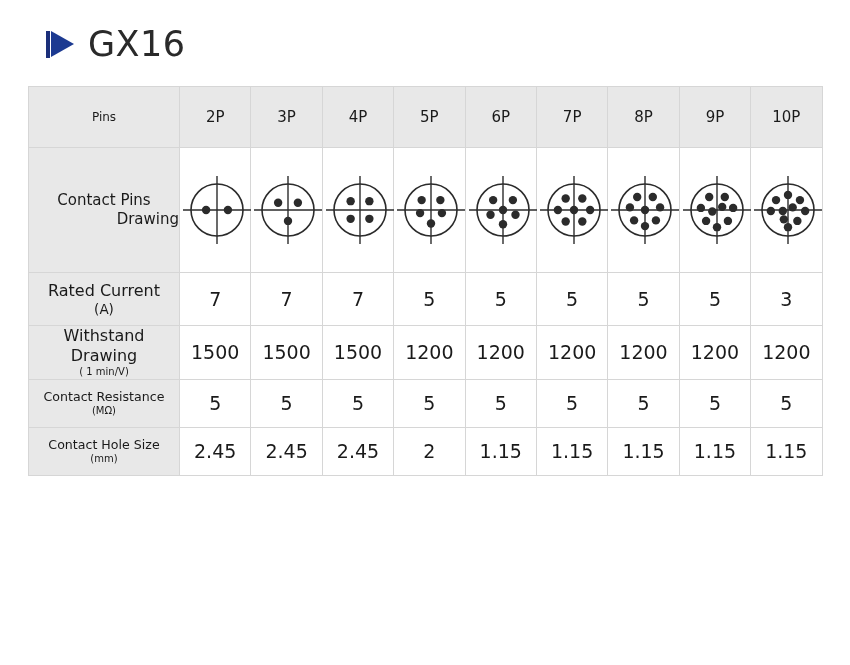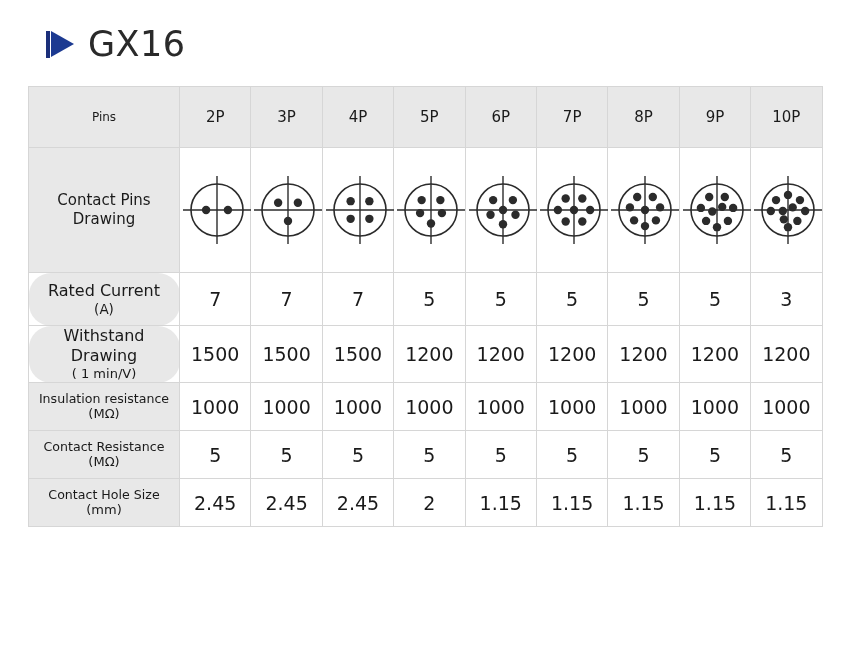--- a/index.html
+++ b/index.html
@@ -88,21 +88,21 @@
     padding: 6px 4px;
   }
   td.rowlabel .sub {
     display: block;
     font-size: 13.5px;
   }
   td.rowlabel.small {
     font-size: 12.6px;
   }
   td.rowlabel.small .sub {
-    font-size: 13px;
+    font-size: 10px;
   }
 
   td.headcell {
     background: #e8e8e8;
     font-size: 15px;
     height: 60px;
   }
   td.headlabel {
     background: #e8e8e8;
     font-size: 12px;
@@ -119,21 +119,21 @@
   td.value {
     font-size: 19px;
     height: 47px;
     background: #ffffff;
   }
 
   tr.r-current td.value,
   tr.r-voltage td.value { height: 52px; }
 
   tr.r-current td.rowlabel,
-  tr.r-voltage td.rowlabel { font-size: 16px; border-radius: 22px; }
+  tr.r-voltage td.rowlabel { font-size: 16px; }
 </style>
 </head>
 <body>
 
 <div class="page">
 
   <div class="title-row">
     <span class="marker">
       <span class="marker-bar"></span>
       <span class="marker-tri"></span>
@@ -162,21 +162,21 @@
             <td class="headcell">3P</td>
             <td class="headcell">4P</td>
             <td class="headcell">5P</td>
             <td class="headcell">6P</td>
             <td class="headcell">7P</td>
             <td class="headcell">8P</td>
             <td class="headcell">9P</td>
             <td class="headcell">10P</td>
           </tr>
           <tr>
-            <td class="rowlabel"><span>Contact Pins</span><span class="sub" style="font-size: 15px;">Drawing</span></td>
+            <td class="rowlabel"><span>Contact Pins</span><span class="sub" style="font-size: 15px; text-align: right;">Drawing</span></td>
             <td class="drawing">
               <svg width="74" height="74" viewBox="0 0 74 74">
                 <line x1="3" y1="37" x2="71" y2="37" stroke="#2b2b2b" stroke-width="1.4"></line>
                 <line x1="37" y1="3" x2="37" y2="71" stroke="#2b2b2b" stroke-width="1.4"></line>
                 <circle cx="37" cy="37" r="26" fill="none" stroke="#2b2b2b" stroke-width="1.6"></circle>
                 <circle cx="26.08" cy="37" r="4.2" fill="#2b2b2b"></circle>
                 <circle cx="47.92" cy="37" r="4.2" fill="#2b2b2b"></circle>
               </svg>
             </td>
             <td class="drawing">
@@ -306,32 +306,20 @@
             <td class="value">1500</td>
             <td class="value">1500</td>
             <td class="value">1200</td>
             <td class="value">1200</td>
             <td class="value">1200</td>
             <td class="value">1200</td>
             <td class="value">1200</td>
             <td class="value">1200</td>
           </tr>
           <tr class="r-resistance">
-            <td class="rowlabel small"><span>Insulation resistance</span><span class="sub">(MΩ)</span></td>
-            <td class="value">1000</td>
-            <td class="value">1000</td>
-            <td class="value">1000</td>
-            <td class="value">1000</td>
-            <td class="value">1000</td>
-            <td class="value">1000</td>
-            <td class="value">1000</td>
-            <td class="value">1000</td>
-            <td class="value">1000</td>
-          </tr>
-          <tr class="r-resistance">
             <td class="rowlabel small"><span>Contact Resistance</span><span class="sub">(MΩ)</span></td>
             <td class="value">5</td>
             <td class="value">5</td>
             <td class="value">5</td>
             <td class="value">5</td>
             <td class="value">5</td>
             <td class="value">5</td>
             <td class="value">5</td>
             <td class="value">5</td>
             <td class="value">5</td>

